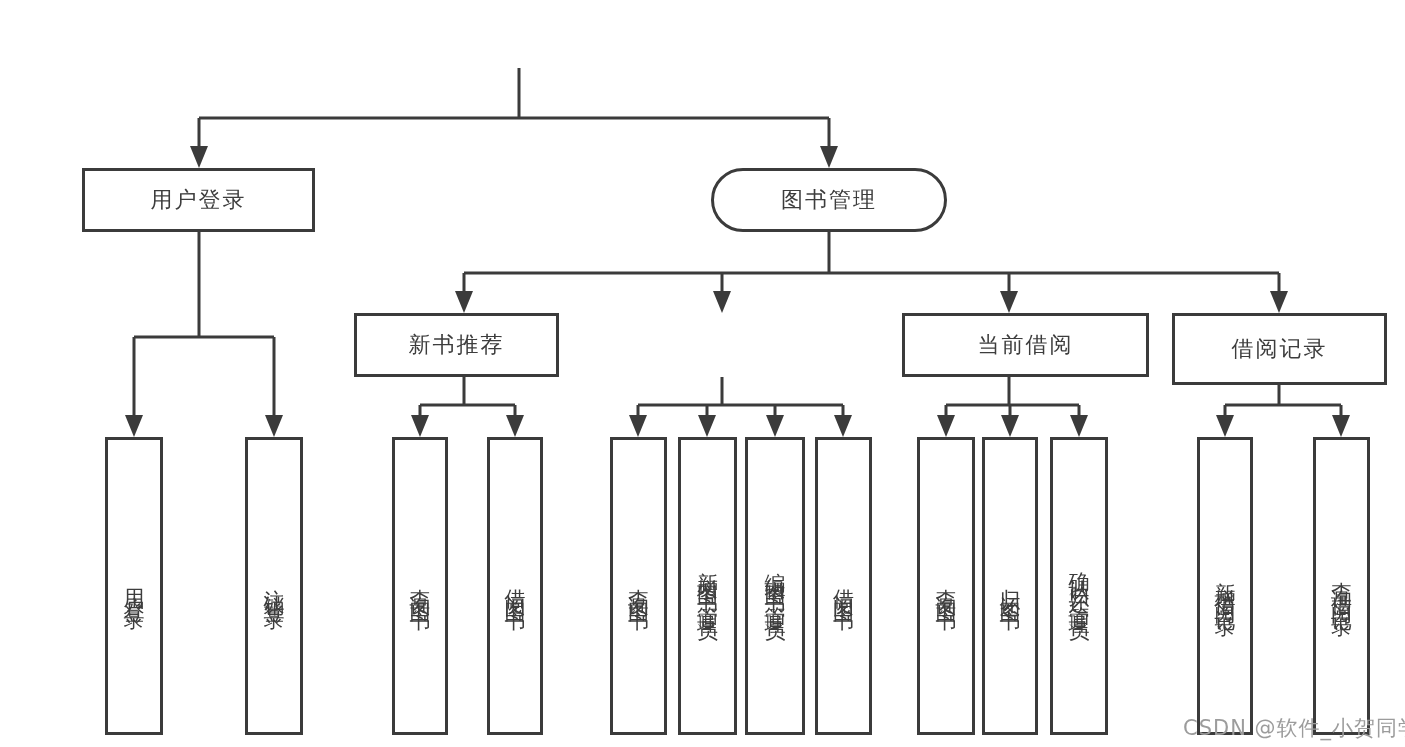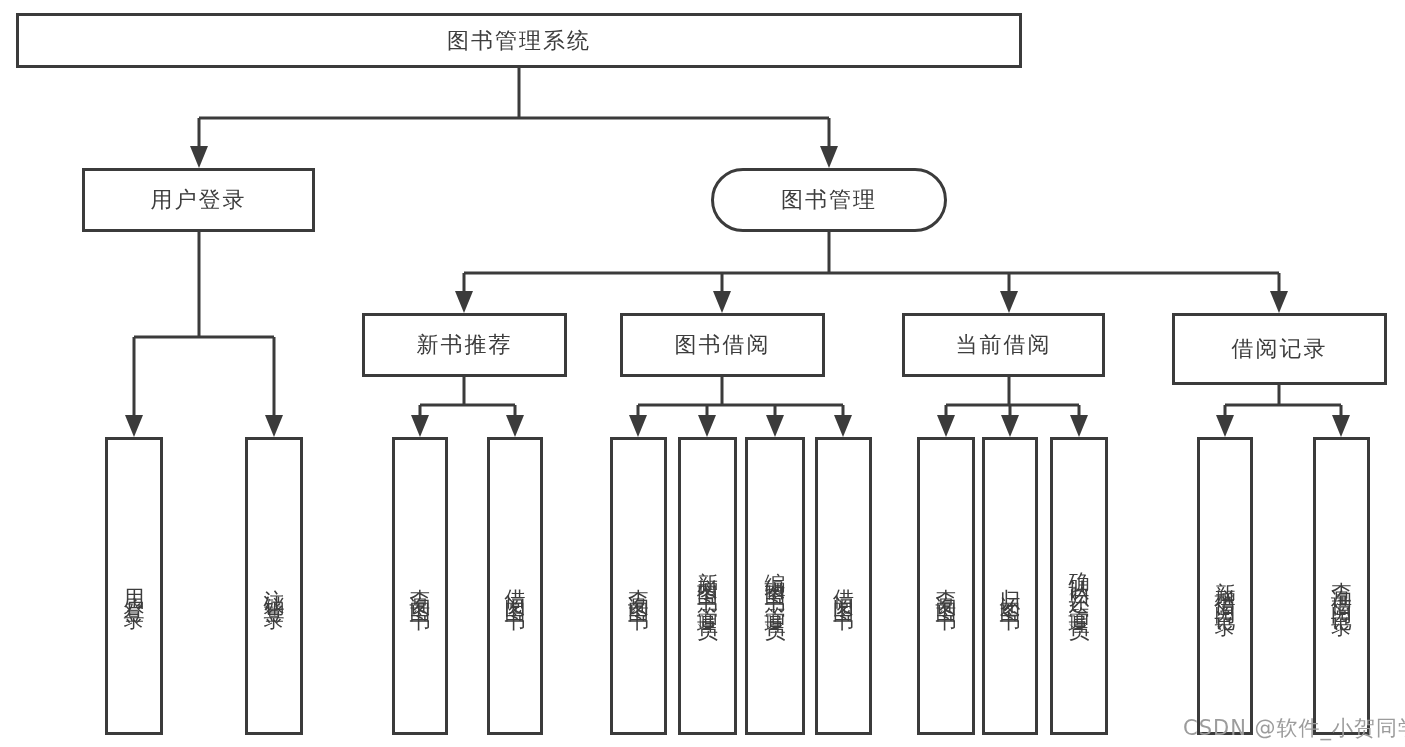--- a/index.html
+++ b/index.html
@@ -30,23 +30,23 @@
     writing-mode:vertical-rl;
     text-orientation:mixed;
     font-size:21px;
     letter-spacing:7px;
     white-space:nowrap;
   }
   
   .n-root{left:16px;top:13px;width:1006px;height:55px;}
   .n-user-login{left:82px;top:168px;width:233px;height:64px;}
   .n-book-mgmt{left:711px;top:168px;width:236px;height:64px;border-radius:32px;}
-  .n-new-book{left:362px;top:313px;width:205px;height:64px;}
+  .n-new-book{left:354px;top:313px;width:205px;height:64px;}
   .n-book-borrow{left:620px;top:313px;width:205px;height:64px;}
-  .n-cur-borrow{left:902px;top:313px;width:203px;height:64px;}
+  .n-cur-borrow{left:902px;top:313px;width:247px;height:64px;}
   .n-borrow-rec{left:1172px;top:313px;width:215px;height:72px;}
   .leaf{top:437px;height:298px;}
   .n-a1{left:105px;width:58px;}
   .n-a2{left:245px;width:58px;}
   .n-b1{left:392px;width:56px;}
   .n-b2{left:487px;width:56px;}
   .n-c1{left:610px;width:57px;}
   .n-c2{left:678px;width:59px;}
   .n-c3{left:745px;width:60px;}
   .n-c4{left:815px;width:57px;}
@@ -96,36 +96,30 @@
       <polygon points="766,415 784,415 775,437"></polygon>
       <polygon points="834,415 852,415 843,437"></polygon>
       <polygon points="937,415 955,415 946,437"></polygon>
       <polygon points="1001,415 1019,415 1010,437"></polygon>
       <polygon points="1070,415 1088,415 1079,437"></polygon>
       <polygon points="1216,415 1234,415 1225,437"></polygon>
       <polygon points="1332,415 1350,415 1341,437"></polygon>
     </g>
   </svg>
 
-  <div class="node n-root">
-    <span class="lbl">图书管理系统</span>
-  </div>
 
   <div class="node n-user-login">
     <span class="lbl">用户登录</span>
   </div>
   <div class="node n-book-mgmt">
     <span class="lbl">图书管理</span>
   </div>
 
   <div class="node n-new-book">
     <span class="lbl">新书推荐</span>
-  </div>
-  <div class="node n-book-borrow">
-    <span class="lbl">图书借阅</span>
   </div>
   <div class="node n-cur-borrow">
     <span class="lbl">当前借阅</span>
   </div>
   <div class="node n-borrow-rec">
     <span class="lbl">借阅记录</span>
   </div>
 
   <div class="node leaf n-a1">
     <span class="lbl">用户登录</span>

